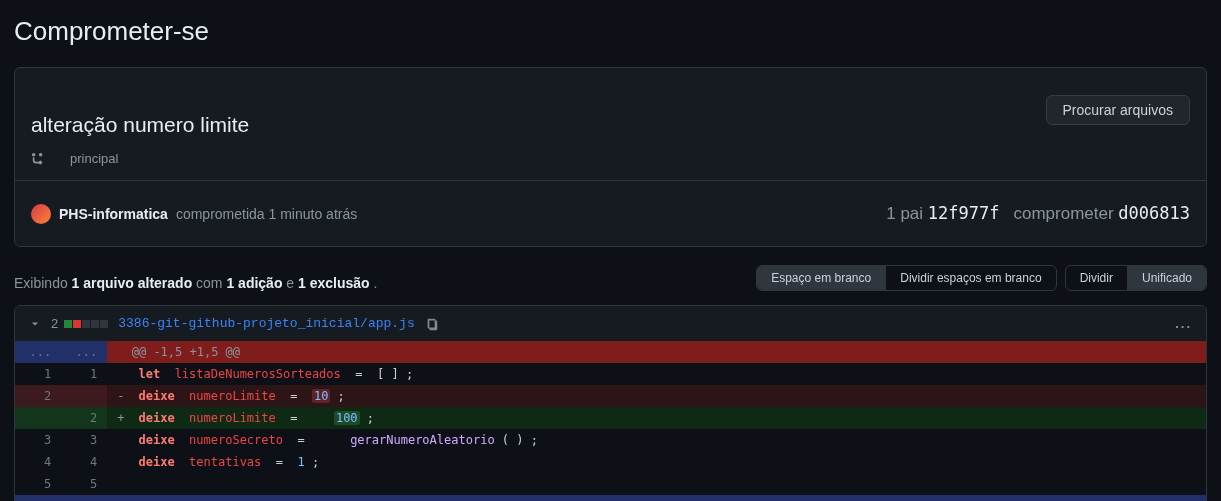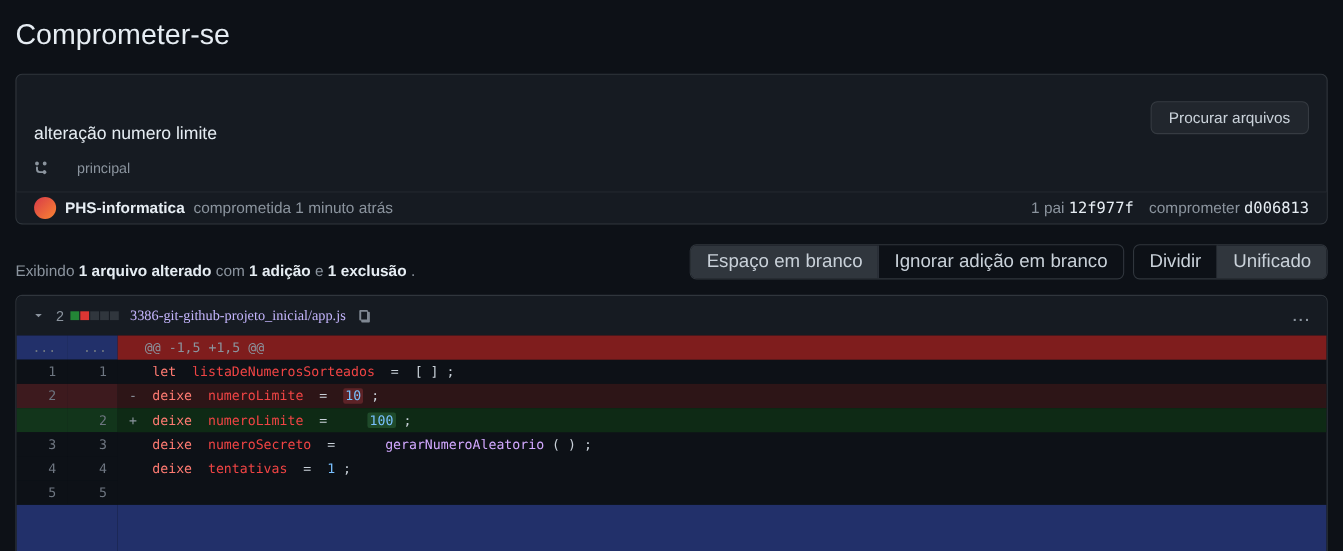--- a/index.html
+++ b/index.html
@@ -1,65 +1,65 @@
 <!DOCTYPE html>
 <html><head>
 <meta charset="utf-8">
 <style>
 * { margin:0; padding:0; box-sizing:border-box; }
 body { background:#0d1117; color:#e6edf3; font-family:-apple-system,BlinkMacSystemFont,"Segoe UI",Helvetica,Arial,sans-serif; font-size:14px; width:1221px; }
 .page { padding:10px 14px; }
 .title { font-size:26px; font-weight:400; color:#e6edf3; margin:6px 0 20px 0; }
 .box { border:1px solid #30363d; border-radius:6px; background:#161b22; }
 .box-head { padding:14px 16px; display:flex; justify-content:space-between; align-items:center; }
-.commit-msg { font-size:16px; color:#e6edf3;margin-top:31px; }
+.commit-msg { font-size:21px; color:#e6edf3;margin-top:31px; }
 .btn { background:#21262d; border:1px solid #363b42; color:#c9d1d9; padding:6px 16px; border-radius:6px; font-size:14px; cursor:pointer; }
 .branch-row { padding:0 16px 14px 16px; display:flex; align-items:center; gap:25px; color:#8b949e; font-size:13px; }
 .branch-icon { width:14px; height:14px; fill:#8b949e; }
-.meta-row { border-top:1px solid #30363d; padding:4px 16px; display:flex; justify-content:space-between; align-items:center; background:#161b22; border-radius:0 0 6px 6px; }
+.meta-row { border-top:1px solid #30363d; padding:22px 16px; display:flex; justify-content:space-between; align-items:center; background:#161b22; border-radius:0 0 6px 6px; }
 .meta-left { display:flex; align-items:center; gap:8px; }
 .avatar { width:20px; height:20px; border-radius:50%; background:linear-gradient(135deg,#d73a49,#fb8532); display:inline-block; }
 .author { font-weight:600; color:#e6edf3; }
 .meta-text { color:#8b949e;text-align:center; }
-.meta-right { color:#8b949e; font-size:14px; display:flex; gap:14px; align-items:flex-end; }
+.meta-right { color:#8b949e; font-size:17px; display:flex; gap:14px; align-items:flex-end; }
 .mono { font-family:ui-monospace,SFMono-Regular,Menlo,Consolas,monospace; }
 .hash { color:#e6edf3; }
 .toolbar { display:flex; justify-content:space-between; align-items:flex-end; margin:18px 0 14px 0; }
 .summary { color:#8b949e; }
 .summary b { color:#e6edf3; font-weight:600; }
 .seg-group { display:flex; gap:8px; }
 .seg { display:flex; border:1px solid #30363d; border-radius:6px; overflow:hidden; }
-.seg button { background:transparent; border:none; color:#c9d1d9; padding:5px 14px; font-size:17px; cursor:pointer; }
+.seg button { background:transparent; border:none; color:#c9d1d9; padding:5px 14px; font-size:12px; cursor:pointer; }
 .seg button.active { background:#30363d; }
 .seg button + button { border-left:1px solid #30363d; }
 .file-box { border:1px solid #30363d; border-radius:6px; overflow:hidden; }
 .file-head { background:#161b22; padding:10px 14px; display:flex; align-items:center; gap:10px; font-size:13px; }
 .chev { width:12px; height:12px; fill:#8b949e; cursor:pointer; }
 .diffstat { display:flex; align-items:center; gap:6px; }
 .diffstat-count { color:#8b949e; }
 .diffstat-blocks { display:flex; gap:1px; }
 .blk { width:8px; height:8px; }
 .blk.add { background:#238636; }
 .blk.del { background:#da3633; }
 .blk.n { background:#30363d; }
-.filepath { color:#c4b5fd; font-family:Liberation Serif, serif; }
+.filepath { color:#3b82f6; font-family:Liberation Mono, monospace; }
 .copy-icon { width:14px; height:14px; fill:#8b949e; cursor:pointer; }
 .kebab { margin-left:auto; color:#8b949e; cursor:pointer; letter-spacing:2px; font-weight:bold; }
 .diff-table { width:100%; border-collapse:collapse; font-family:ui-monospace,SFMono-Regular,Menlo,Consolas,monospace; font-size:12px; }
 .diff-table td { padding:1px 10px; vertical-align:top; line-height:20px; white-space:pre; }
 .num { width:44px; text-align:right; color:#6e7681; background:#0d1117; user-select:none; }
 .hunk .num { background:#22306a; color:#6e7681; }
 .hunk .code { color:#8b949e; background:#7f1d1d; }
 .code { color:#c9d1d9; width:auto; }
 .del .num { background:#3d1a1e; }
 .del .code { background:#2d1517; }
 .add .num { background:#12351b; }
 .add .code { background:#0e2a15; }
 .sign { display:inline-block; width:14px; color:#8b949e; }
-.kw { color:#ff7b72; }
+.kw { color:#ff7b72;font-weight:bold; }
 .id { color:#ef4444; }
 .op { color:#c9d1d9; }
 .fn { color:#d2a8ff;margin-left:31px; }
 .num-lit { color:#79c0ff; }
 .hl-del { background:#5d2327; border-radius:2px; padding:0 2px; }
 .hl-add { background:#1f4a2a; border-radius:2px; padding:0 2px;margin-left:22px; }
 .expand-row td { background:#22306a; text-align:center; }
 .expand-row .num2 { width:88px; }
 .expand-icon { width:14px; height:14px; fill:#8b949e; margin:4px auto; display:block; }
 </style>
@@ -105,21 +105,21 @@
       <b>1 arquivo alterado</b>
       <span>com</span>
       <b>1 adição</b>
       <span>e</span>
       <b>1 exclusão</b>
       <span>.</span>
     </div>
     <div class="seg-group">
       <div class="seg">
         <button class="active">Espaço em branco</button>
-        <button>Ignorar adição em branco</button>
+        <button>Dividir espaços em branco</button>
       </div>
       <div class="seg">
         <button>Dividir</button>
         <button class="active">Unificado</button>
       </div>
     </div>
   </div>
 
   <div class="file-box">
     <div class="file-head">

